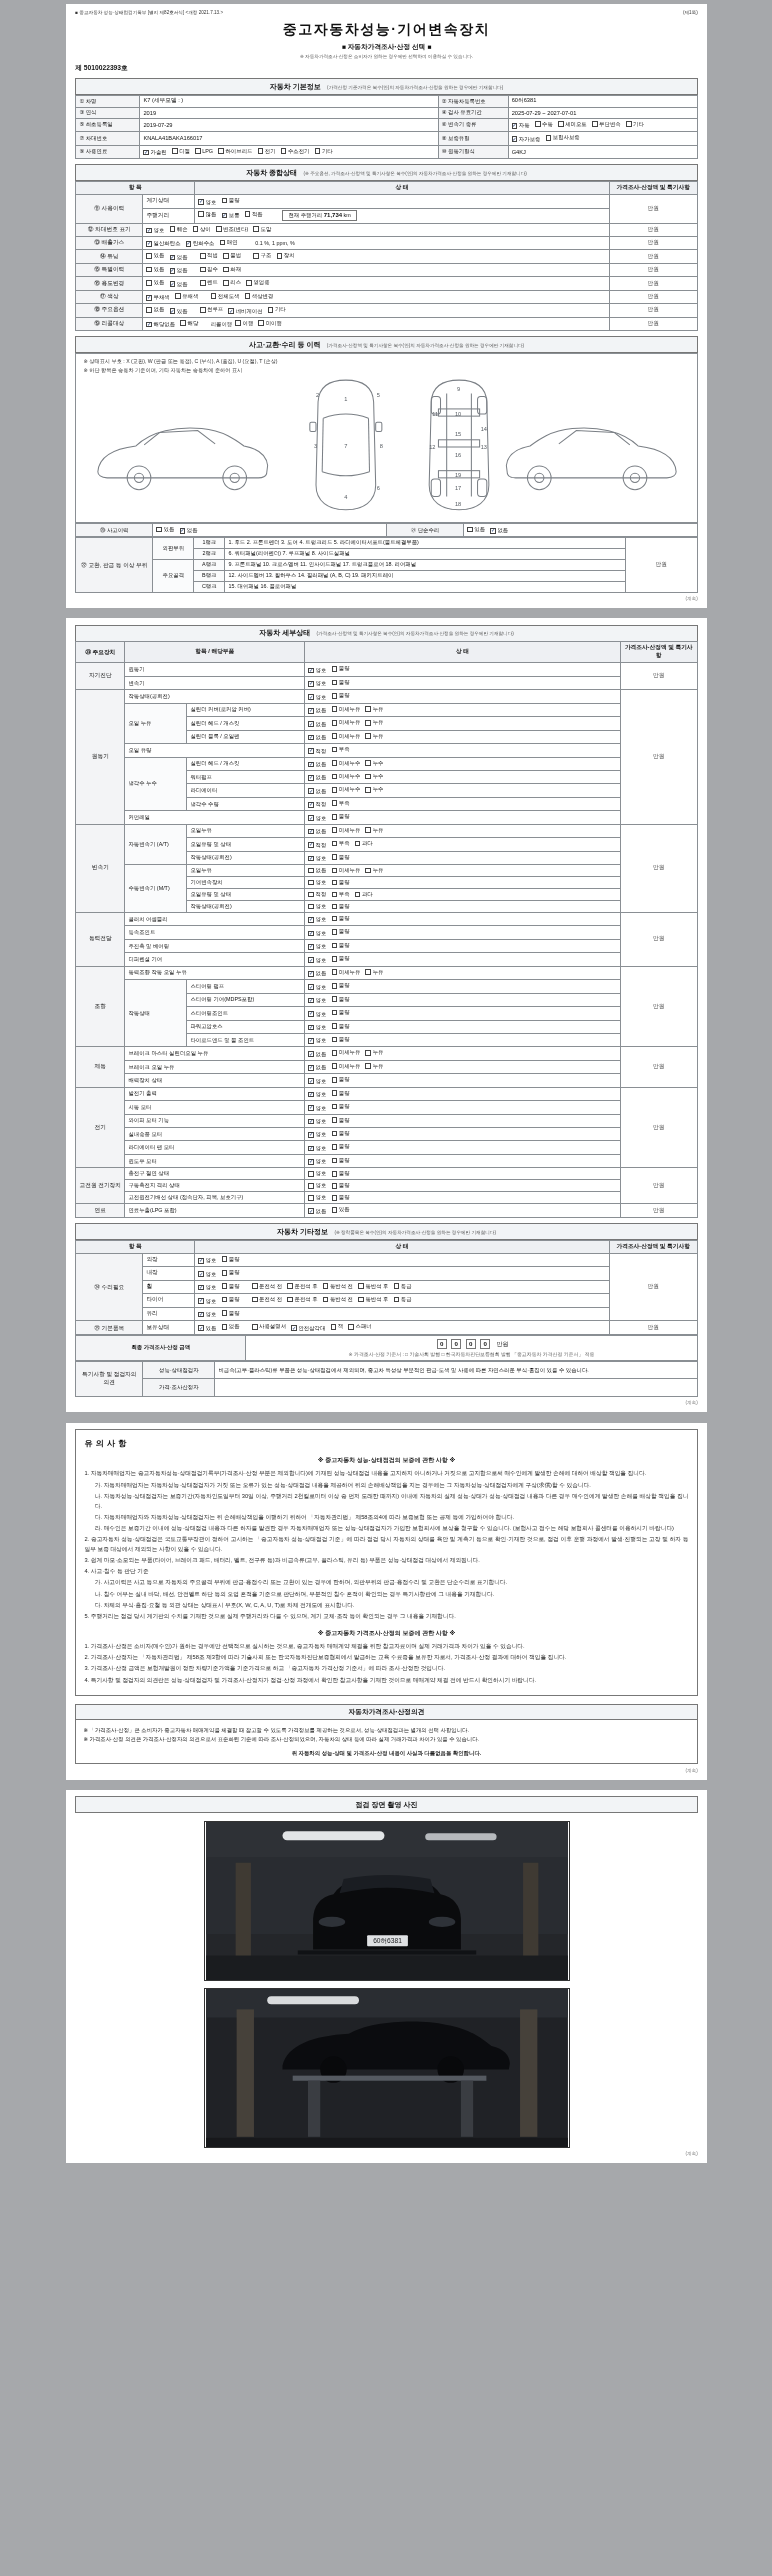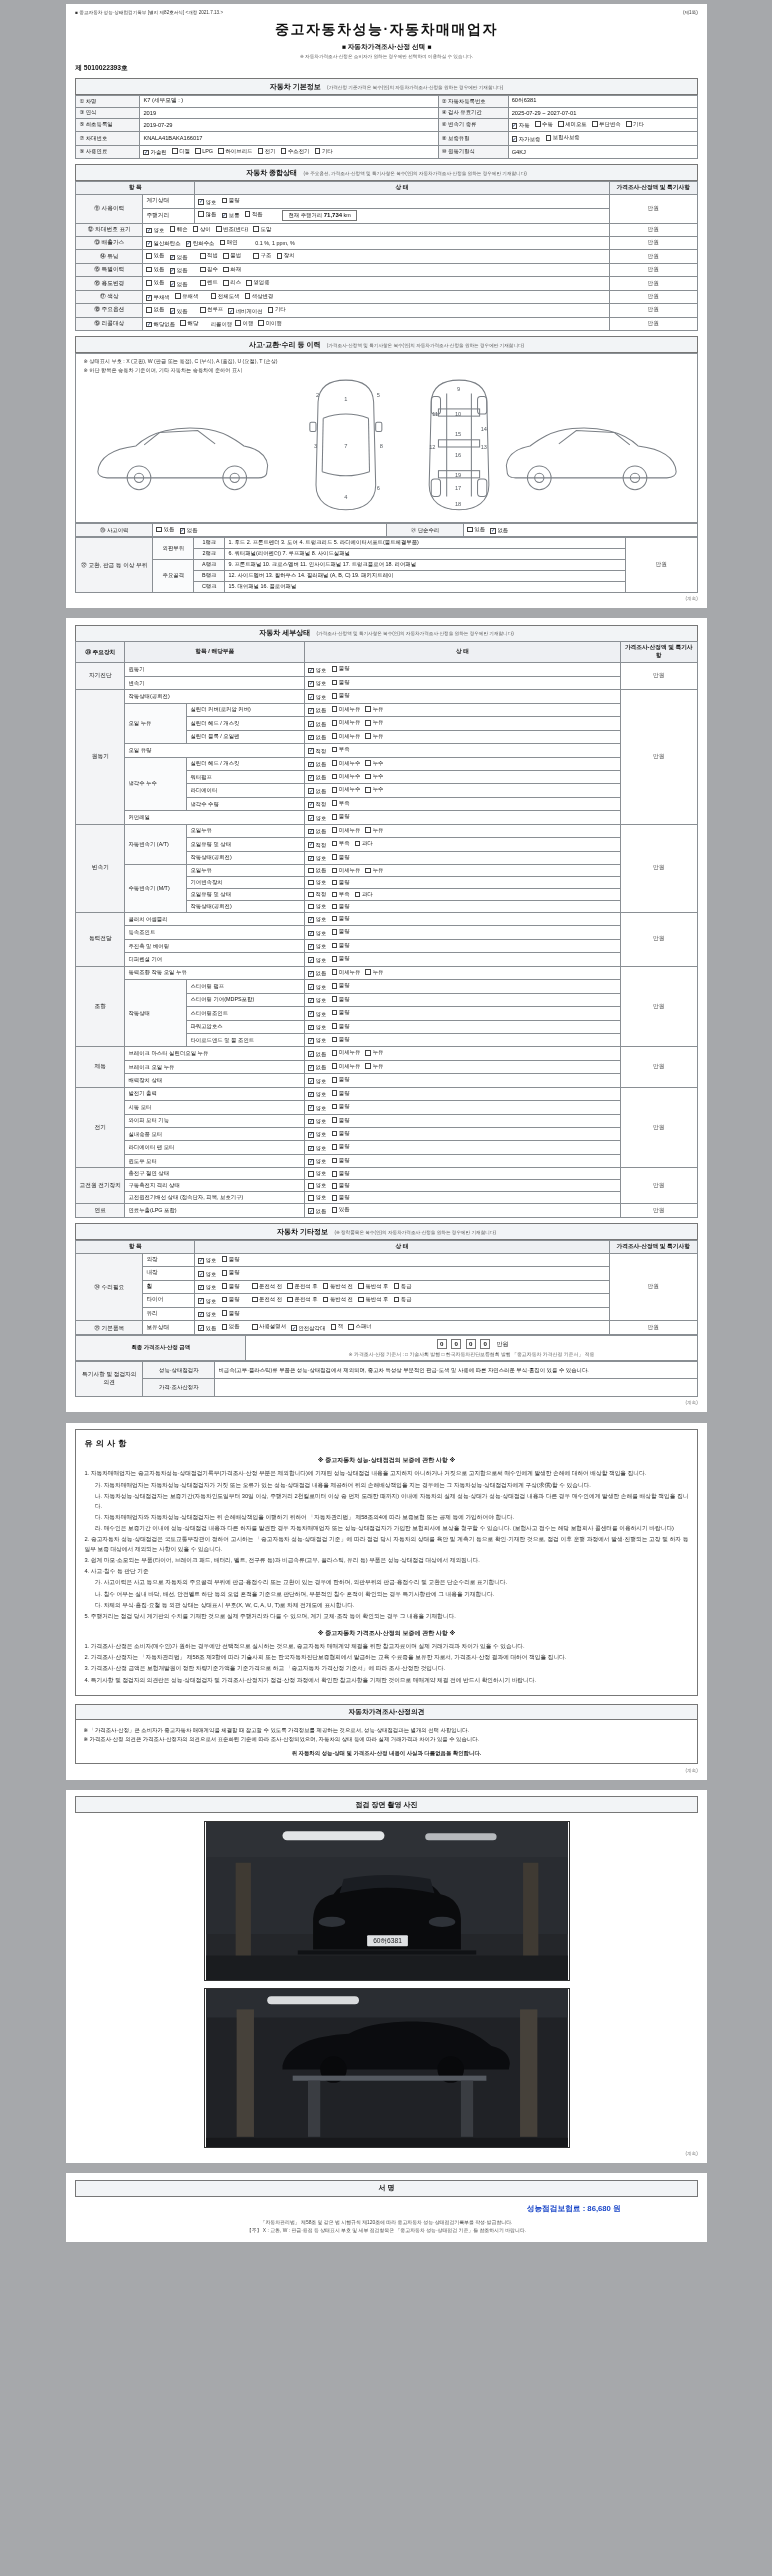--- a/index.html
+++ b/index.html
@@ -61,21 +61,21 @@
 </head>
 <body>
 
 <div class="wrap">
 
   <div class="panel">
     <div class="formnote">
       <span>■ 중고자동차 성능·상태점검기록부 [별지 제82호서식] &lt;개정 2021.7.13.&gt;</span>
       <span>(제1쪽)</span>
     </div>
-    <h1 class="title">중고자동차성능·자동차매매업자</h1>
+    <h1 class="title">중고자동차성능·기어변속장치</h1>
     <div class="subtitle">■ 자동차가격조사·산정 선택 ■</div>
     <div class="subnote">※ 자동차가격조사·산정은 소비자가 원하는 경우에만 선택하여 이용하실 수 있습니다.</div>
     <div class="docno">제 5010022393호</div>
 
     <div class="sechead">
       <span class="t">자동차 기본정보</span>
       <span class="n">(가격산정 기준가격은 복수(안)의 자동차가격조사·산정을 원하는 경우에만 기재합니다)</span>
     </div>
     <table class="grid">
       <colgroup>
@@ -1234,23 +1234,15 @@
       <circle cx="250" cy="158" r="26" fill="#08090b"></circle>
         <circle cx="480" cy="158" r="26" fill="#08090b"></circle>
       <rect x="170" y="170" width="380" height="10" fill="#555a61"></rect>
       <rect x="200" y="180" width="24" height="110" fill="#3a3d42"></rect>
       <rect x="500" y="180" width="24" height="110" fill="#3a3d42"></rect>
       <rect y="292" width="710" height="18" fill="#17181b"></rect>
     </svg>
     <div class="cont">(계속)</div>
   </div>
 
-  <div class="panel">
-    <div class="sechead" style="margin-top:0">
-      <span class="t">서  명</span>
-    </div>
-    <div class="sign-ins">성능점검보험료 : 86,680 원</div>
-    <div class="sign-foot">「자동차관리법」 제58조 및 같은 법 시행규칙 제120조에 따라 중고자동차 성능·상태점검기록부를 작성·발급합니다.</div>
-    <div class="sign-foot">【주】 X : 교환, W : 판금·용접 등 상태표시 부호 및 세부 점검항목은 「중고자동차 성능·상태점검 기준」을 참조하시기 바랍니다.</div>
-  </div>
 
 </div>
 
 
 </body></html>

